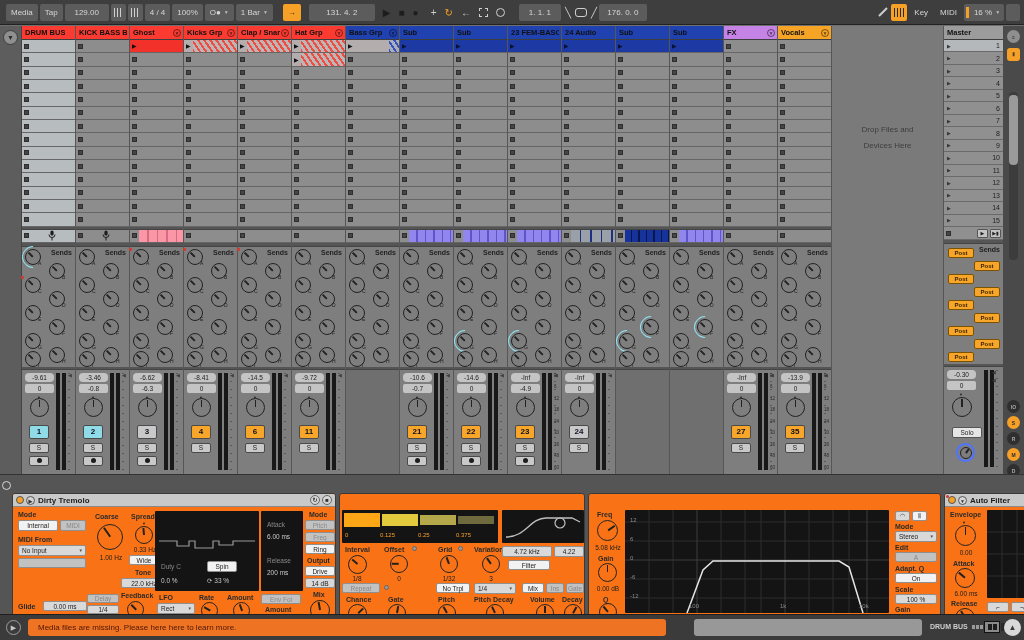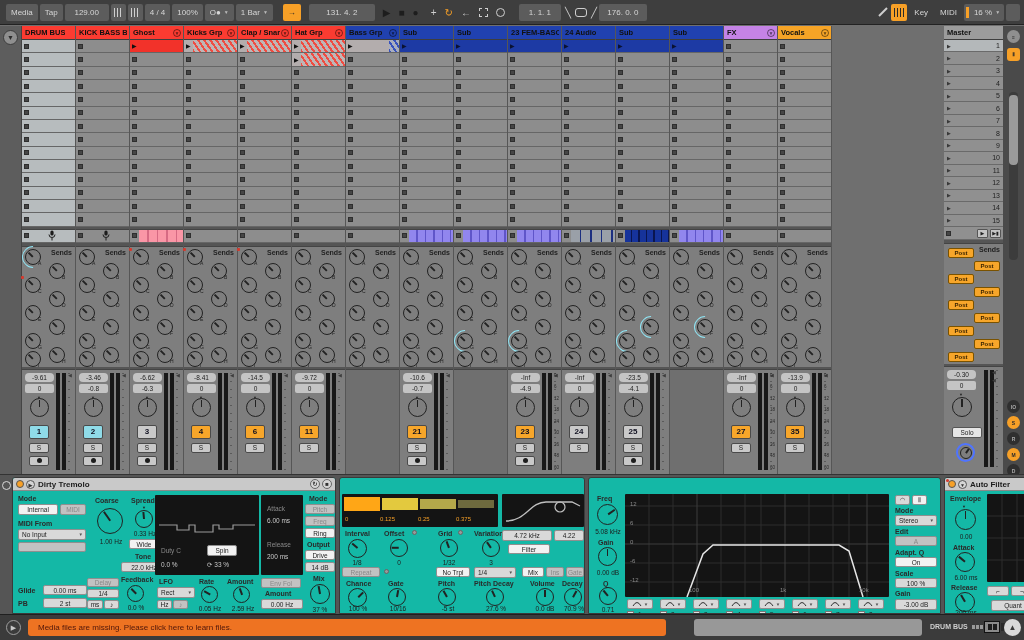--- a/index.html
+++ b/index.html
@@ -88,21 +88,21 @@
 .railcirc.on{background:#f7a027;color:#2a2a2a}
 .scrolltrack{position:absolute;left:5px;top:66px;width:9px;height:168px;background:#3c3c3c;border-radius:4px}
 .scrollthumb{position:absolute;left:0;top:3px;width:9px;height:70px;background:#9a9a9a;border-radius:4px}
 .solobtn{position:absolute;left:8px;top:60px;width:30px;height:11px;background:#e6e6e6;border:1px solid #555;border-radius:2px;font-size:6.5px;color:#222;display:flex;align-items:center;justify-content:center}
 .cueknob{position:absolute;left:12px;top:76px;width:19px;height:19px;border-radius:50%;border:2px solid #4f74ff;display:flex;align-items:center;justify-content:center}
 .cueknob .kin{width:12px;height:12px;border:1.5px solid #222;border-radius:50%;position:relative}
 .cueknob .kin i{position:absolute;left:50%;top:0;width:1.5px;height:50%;margin-left:-.75px;background:#222;transform:rotate(35deg);transform-origin:50% 100%}
 
 .devices{position:absolute;left:0;top:474px;width:1024px;height:140px;background:#555;border-top:1px solid #333;overflow:hidden}
 .devdot{position:absolute;left:2px;top:6px;width:9px;height:9px;border-radius:50%;border:1.5px solid #d8d8d8}
-.dev{position:absolute;top:2px;height:137px;background:#14b8a6;border:1px solid #3a3a3a;border-radius:3px 3px 0 0;overflow:hidden}
+.dev{position:absolute;top:18px;height:137px;background:#f97316;border:1px solid #3a3a3a;border-radius:3px 3px 0 0;overflow:hidden}
 .dtitle{height:13px;background:#c9c9c9;border-bottom:1px solid #8a8a8a;display:flex;align-items:center;font-size:8px;font-weight:bold;color:#1c1c1c;position:relative}
 .pwr{width:8px;height:8px;border-radius:50%;background:#f7a027;border:1px solid #555;margin:0 2px 0 3px;flex:none}
 .pwr.off{background:#dedede}
 .foldc{width:9px;height:9px;border-radius:50%;border:1px solid #555;font-size:5px;line-height:8px;text-align:center;color:#333;margin-right:3px;flex:none;background:#d5d5d5}
 .dticons{position:absolute;right:3px;top:1px;display:flex;gap:2px}
 .dticons span{width:10px;height:10px;border-radius:50%;border:1px solid #666;font-size:6px;line-height:9px;text-align:center;color:#333;background:#d5d5d5}
 .dlab{position:absolute;font-size:7px;font-weight:bold;color:#2a2a2a;white-space:nowrap}
 .dval{position:absolute;font-size:6.5px;color:#1d1d1d;white-space:nowrap;text-align:center}
 .dbox{position:absolute;background:#d9d9d9;border:1px solid #8f8f8f;border-radius:2px;font-size:6.5px;color:#222;display:flex;align-items:center;justify-content:center;white-space:nowrap}
 .dbox.dim{color:#888;background:#c2c2c2}
@@ -1167,20 +1167,38 @@
           <span class="kn" style="left:27px;top:100px;width:16px;height:16px;--a:-45deg">
             <i></i>
           </span>
           <span class="klab" style="left:40px;top:111px">H</span>
           <span class="kn" style="left:3px;top:104px;width:16px;height:16px;--a:-45deg">
             <i></i>
           </span>
           <span class="klab" style="left:16px;top:115px">I</span>
         </div>
         <div class="gap3"></div>
+        <div class="strip">
+          <div class="pbox">-14.6</div>
+          <div class="vbox">0</div>
+          <span class="pantick">▼</span>
+          <span class="kn" style="left:8px;top:28px;width:19px;height:19px;--a:0deg">
+            <i></i>
+          </span>
+          <div class="numbtn orange">22</div>
+          <div class="sbtn">S</div>
+          <div class="recbtn">
+            <b></b>
+          </div>
+          <div class="meter">
+            <b></b>
+            <b></b>
+          </div>
+          <span class="pmark">◀</span>
+        </div>
       </div>
       <div class="track">
         <div class="thead blue">
           <span style="overflow:hidden">23 FEM-BASO</span>
         </div>
         <div class="slot">
           <div class="clip blue-solid">
             <span class="ctri">▶</span>
           </div>
         </div>
@@ -1496,38 +1514,20 @@
           <span class="kn" style="left:27px;top:100px;width:16px;height:16px;--a:-45deg">
             <i></i>
           </span>
           <span class="klab" style="left:40px;top:111px">H</span>
           <span class="kn" style="left:3px;top:104px;width:16px;height:16px;--a:-45deg">
             <i></i>
           </span>
           <span class="klab" style="left:16px;top:115px">I</span>
         </div>
         <div class="gap3"></div>
-        <div class="strip">
-          <div class="pbox">-23.5</div>
-          <div class="vbox">-4.1</div>
-          <span class="pantick">▼</span>
-          <span class="kn" style="left:8px;top:28px;width:19px;height:19px;--a:0deg">
-            <i></i>
-          </span>
-          <div class="numbtn gray">25</div>
-          <div class="sbtn">S</div>
-          <div class="recbtn">
-            <b></b>
-          </div>
-          <div class="meter">
-            <b></b>
-            <b></b>
-          </div>
-          <span class="pmark">◀</span>
-        </div>
       </div>
       <div class="track">
         <div class="thead blue">
           <span style="overflow:hidden">Sub</span>
         </div>
         <div class="slot">
           <div class="clip blue-solid">
             <span class="ctri">▶</span>
           </div>
         </div>
@@ -1850,20 +1850,26 @@
             <span>24</span>
             <span>30</span>
             <span>36</span>
             <span>48</span>
             <span>60</span>
           </div>
         </div>
       </div>
     </div>
 
+  <div class="dropcol">
+    <div class="droptext">
+      <div>Drop Files and</div>
+      <div>Devices Here</div>
+    </div>
+  </div>
 
   <div class="mastercol">
     <div class="thead gray">
         <span>Master</span>
       </div>
     <div id="scenes">
         <div class="scene cur">
           <span class="tri">▶</span>
           <span class="no">1</span>
         </div>
@@ -2336,21 +2342,21 @@
     </div>
     <div class="dbox" style="left:42px;top:108px;width:22px;height:10px">⌐</div>
     <div class="dbox" style="left:66px;top:108px;width:22px;height:10px">¬</div>
     <div class="dbox" style="left:46px;top:122px;width:44px;height:11px">Quant</div>
   </div>
 </div>
 
 <div class="statusbar">
   <div class="stcirc">▶</div>
   <div class="banner">
-      <span>Media files are missing. Please click here to learn files.</span>
+      <span>Media files are missing. Please here here to learn more.</span>
     </div>
   <div class="graybox"></div>
   <span class="sttrack">DRUM BUS</span>
   <div class="thumbs">
     <i></i>
       <i></i>
       <i></i>
     <span class="thumbframe">
         <i></i>
         <i></i>

